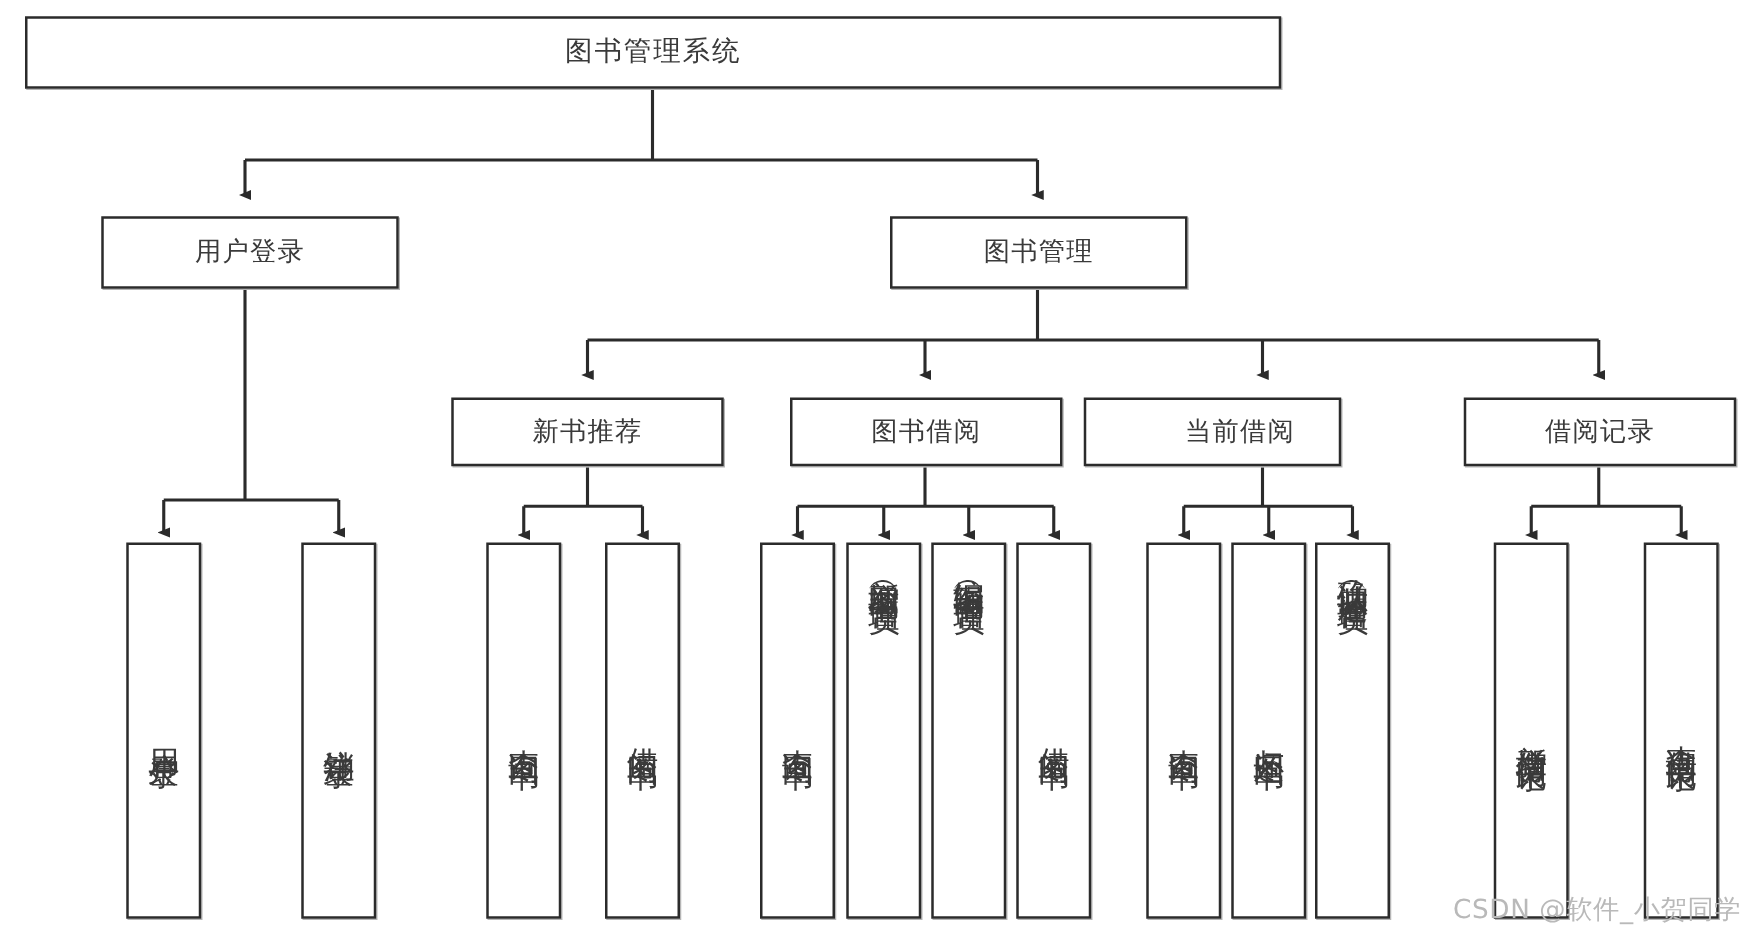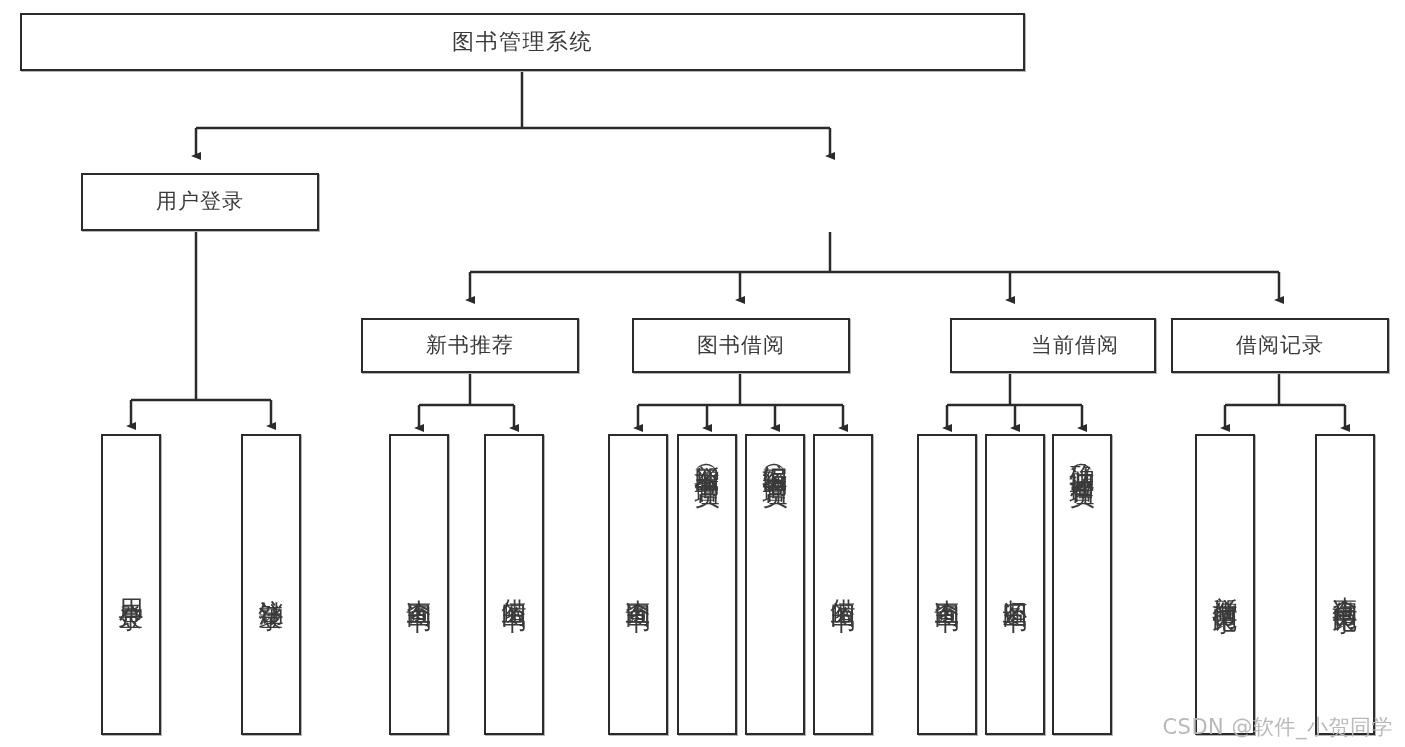--- a/index.html
+++ b/index.html
@@ -139,30 +139,33 @@
   </svg>
 
   <div class="node horiz root" style="left:20px; top:13px; width:1005px; height:58px;">
     <span class="node-label">图书管理系统</span>
   </div>
 
   <div class="node horiz" style="left:81px; top:173px; width:238px; height:58px;">
     <span class="node-label">用户登录</span>
   </div>
 
+  <div class="node horiz" style="left:712px; top:173px; width:238px; height:58px;">
+    <span class="node-label">图书管理</span>
+  </div>
 
   <div class="node horiz" style="left:632px; top:318px; width:218px; height:55px;">
     <span class="node-label">图书借阅</span>
   </div>
 
   <div class="node horiz" style="left:361px; top:318px; width:218px; height:55px;">
     <span class="node-label">新书推荐</span>
   </div>
 
-  <div class="node horiz" style="left:950px; top:318px; width:206px; height:55px;padding-left:44px;">
+  <div class="node horiz" style="left:867px; top:318px; width:206px; height:55px;padding-left:44px;">
     <span class="node-label">当前借阅</span>
   </div>
 
   <div class="node horiz" style="left:1171px; top:318px; width:218px; height:55px;">
     <span class="node-label">借阅记录</span>
   </div>
 
   <div class="node vert centered" style="left:101px; top:434px; width:60px; height:301px;">
     <span class="node-label">用户登录</span>
   </div>

